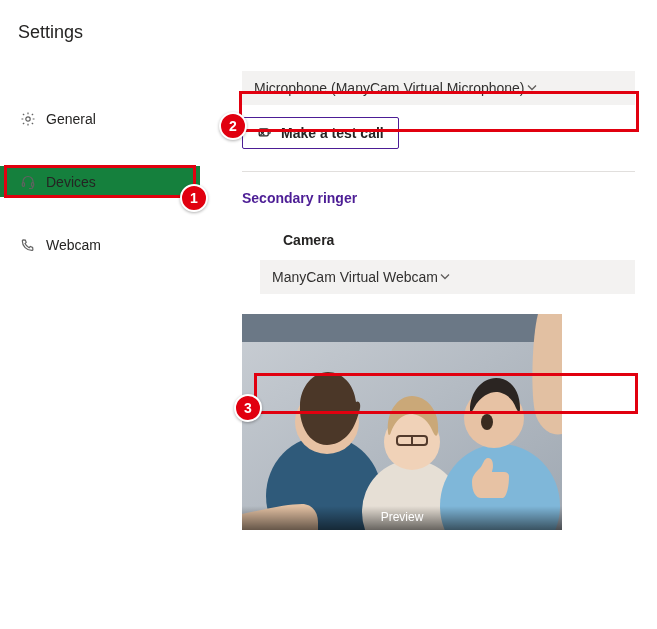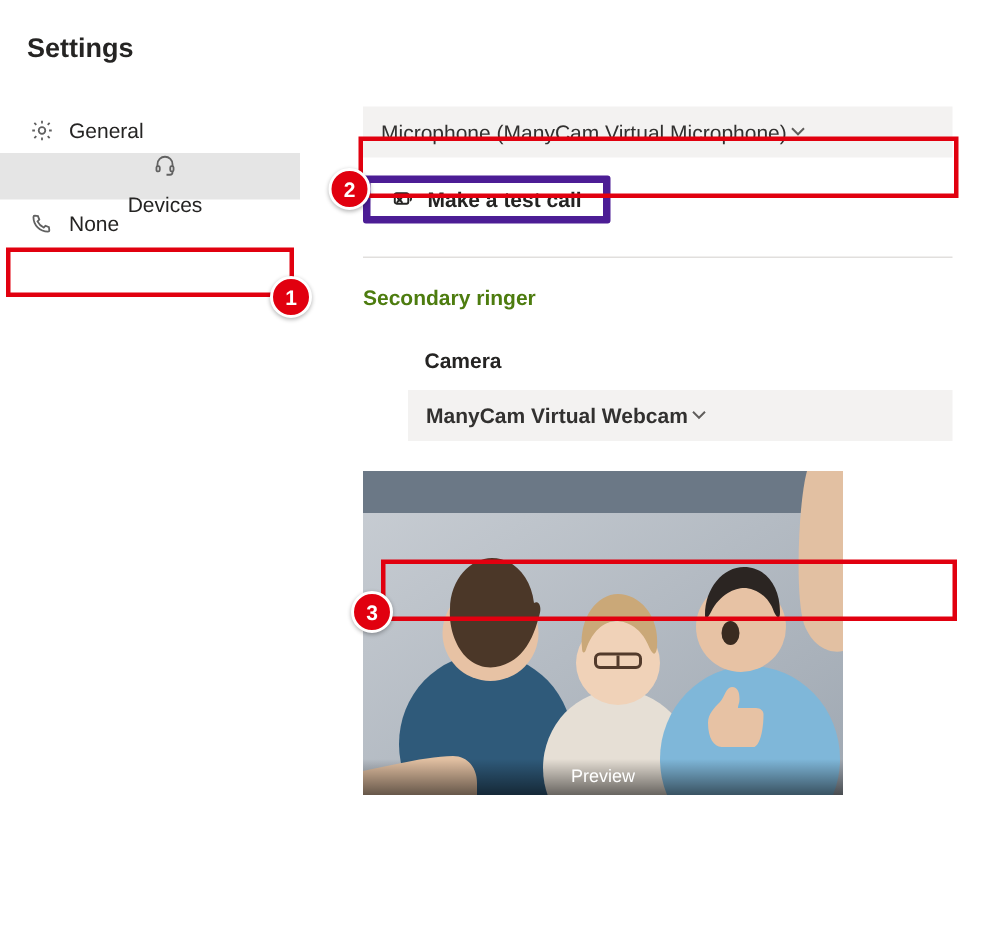--- a/index.html
+++ b/index.html
@@ -8,86 +8,86 @@
     font-size: 14px;
     color: #252423;
     background: #fff;
     width: 657px;
     height: 629px;
     overflow: hidden;
     position: relative;
   }
   h1.title {
     font-size: 18px;
-    font-weight: 700;
+    font-weight: 400;
     padding: 22px 0 0 18px;
     color: #252423;
   }
   .layout {
     display: flex;
     margin-top: 28px;
   }
   .sidebar {
     width: 200px;
     flex: 0 0 200px;
     padding-left: 0;
   }
   .side-item {
     display: flex;
     align-items: center;
     height: 31px;
     padding-left: 20px;
     gap: 10px;
     cursor: pointer;
     color: #252423;
+    margin-top: 32px;
   }
   .side-item .icon {
     width: 16px; height: 16px;
     display: flex; align-items: center; justify-content: center;
     color: #616161;
   }
   .side-item.active {
-    background: #e5e5e5;
-    flex-direction: column;
+    background: #15803d;
   }
   .main {
     flex: 1;
     padding-right: 22px;
     padding-left: 0;
   }
   .section-label {
     font-size: 12px;
     color: #605e5c;
     margin-bottom: 6px;
   }
   .section-heading {
     font-size: 14px;
     font-weight: 700;
     margin-bottom: 10px;
-    color: #4d7c0f;
+    color: #4c1d95;
   }
   .dropdown {
     height: 34px;
     background: #f3f2f1;
     display: flex;
     align-items: center;
     justify-content: flex-start;
     padding: 0 10px 0 12px;
     cursor: pointer;
     font-size: 14px;
     color: #323130;
   }
   .dropdown .chev {
     color: #605e5c;
   }
   .btn-outline {
     margin-top: 12px;
     height: 32px;
     background: #fff;
-    border: 5px solid #4c1d95;
+    border: 1px solid #4c1d95;
     border-radius: 2px;
     padding: 0 14px;
     display: inline-flex;
     align-items: center;
     gap: 8px;
     font-weight: 600;
     font-size: 14px;
     cursor: pointer;
     color: #252423;
   }
@@ -177,21 +177,21 @@
       </span>
       <span>Devices</span>
     </div>
 
     <div class="side-item">
       <span class="icon">
         <svg width="16" height="16" viewBox="0 0 16 16" fill="none" stroke="currentColor" stroke-width="1.2">
           <path d="M3.2 2.8l2.1.3.9 2.3-1.2 1.2a9 9 0 004.1 4.1l1.2-1.2 2.3.9.3 2.1c0 .5-.4.9-.9.9-5.5 0-9.7-4.2-9.7-9.7 0-.5.4-.9.9-.9z"></path>
         </svg>
       </span>
-      <span>None</span>
+      <span>Webcam</span>
     </div>
 
   </nav>
 
   <main class="main">
 
     <div style="padding-left:42px;">
       <div class="dropdown">
         <span>Microphone (ManyCam Virtual Microphone)</span>
         <span class="chev">
@@ -212,21 +212,21 @@
         </span>
         <span>Make a test call</span>
       </button>
 
       <hr class="sep">
 
       <div class="section-heading">Secondary ringer</div>
 
       <div class="cam-group">
         <div class="cam-heading">Camera</div>
-        <div class="dropdown" style="margin-left:16px;font-weight:bold;">
+        <div class="dropdown" style="margin-left:4px;">
           <span>ManyCam Virtual Webcam</span>
           <span class="chev">
             <svg width="14" height="14" viewBox="0 0 14 14" fill="none" stroke="currentColor" stroke-width="1.3">
                 <path d="M3 5.5l4 4 4-4"></path>
               </svg>
           </span>
         </div>
       </div>
 
       <div class="preview">

